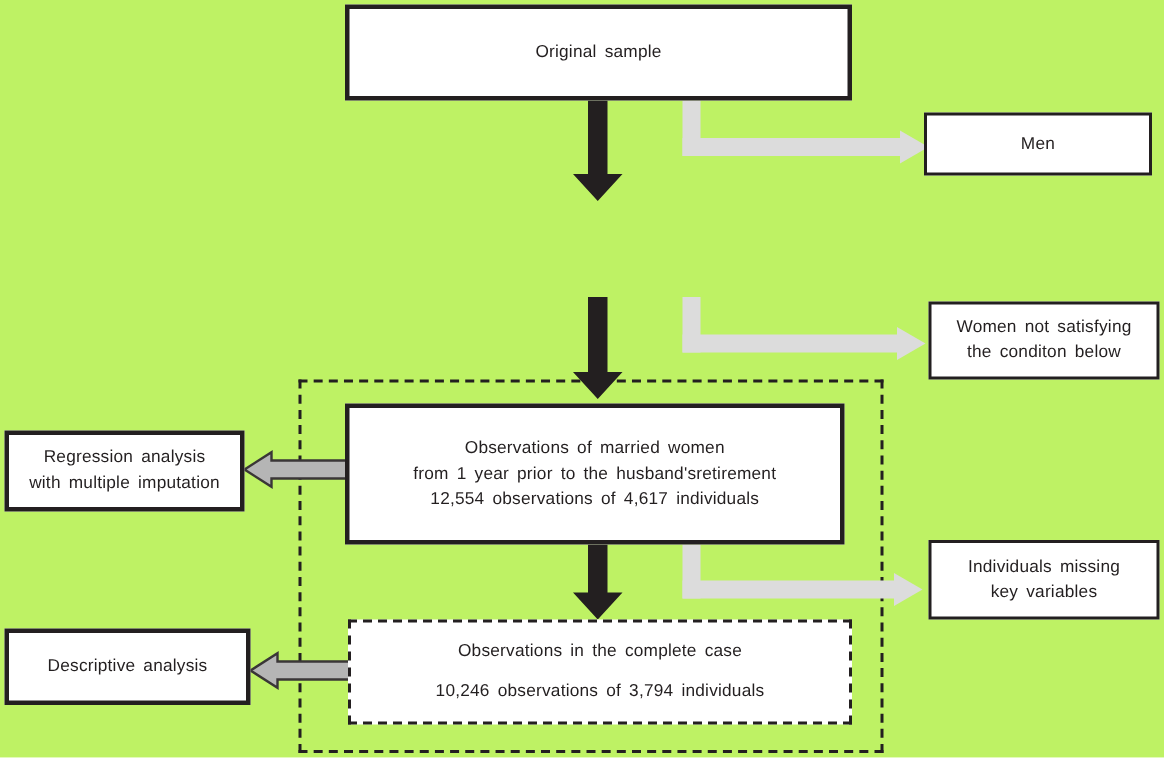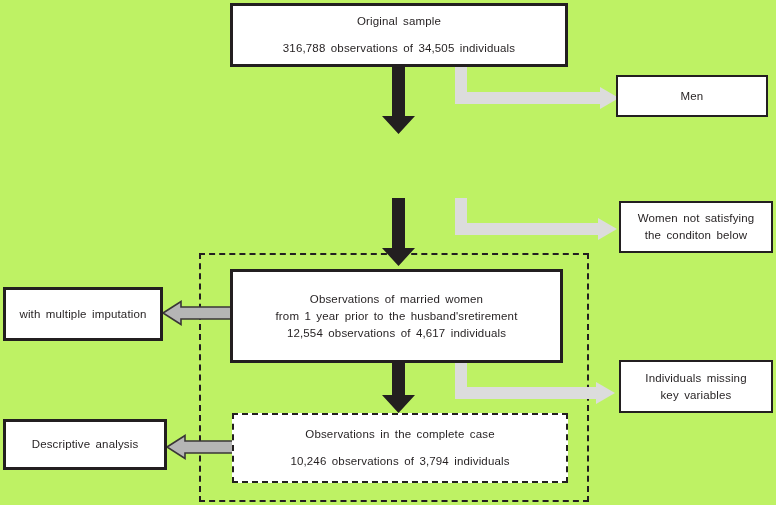--- a/index.html
+++ b/index.html
@@ -67,21 +67,20 @@
       <rect x="455" y="387" width="142" height="12"></rect>
       <polygon points="596,382 615,393 596,404"></polygon>
     </g>
 
     <polygon points="163,313 181,301.5 181,307 231,307 231,319 181,319 181,324.5" fill="#b5b5b5" stroke="#3a3637" stroke-width="1.6" stroke-linejoin="miter"></polygon>
     <polygon points="167,447 185,435.5 185,441 236,441 236,453 185,453 185,458.5" fill="#b5b5b5" stroke="#3a3637" stroke-width="1.6" stroke-linejoin="miter"></polygon>
   </svg>
 
   <div class="box main-border gap12" style="left:230px;top:3px;width:338px;height:64px;">
     <div>Original sample</div>
-    <div>316,788 observations of 34,505 individuals</div>
   </div>
 
 
   <div class="box main-border tight" style="left:230px;top:269px;width:333px;height:94px;">
     <div>Observations of married women</div>
     <div>from 1 year prior to the husband'sretirement</div>
     <div>12,554 observations of 4,617 individuals</div>
   </div>
 
   <div class="box dashed-border gap12" style="left:232px;top:413px;width:336px;height:70px;">
@@ -97,20 +96,21 @@
     <div>Women not satisfying</div>
     <div>the conditon below</div>
   </div>
 
   <div class="box thin-border tight" style="left:619px;top:360px;width:154px;height:53px;">
     <div>Individuals missing</div>
     <div>key variables</div>
   </div>
 
   <div class="box main-border tight" style="left:3px;top:287px;width:160px;height:54px;">
+    <div>Regression analysis</div>
     <div>with multiple imputation</div>
   </div>
 
   <div class="box main-border" style="left:3px;top:419px;width:164px;height:51px;text-align:right;">
     <div>Descriptive analysis</div>
   </div>
 
 </div>
 
 </body></html>

